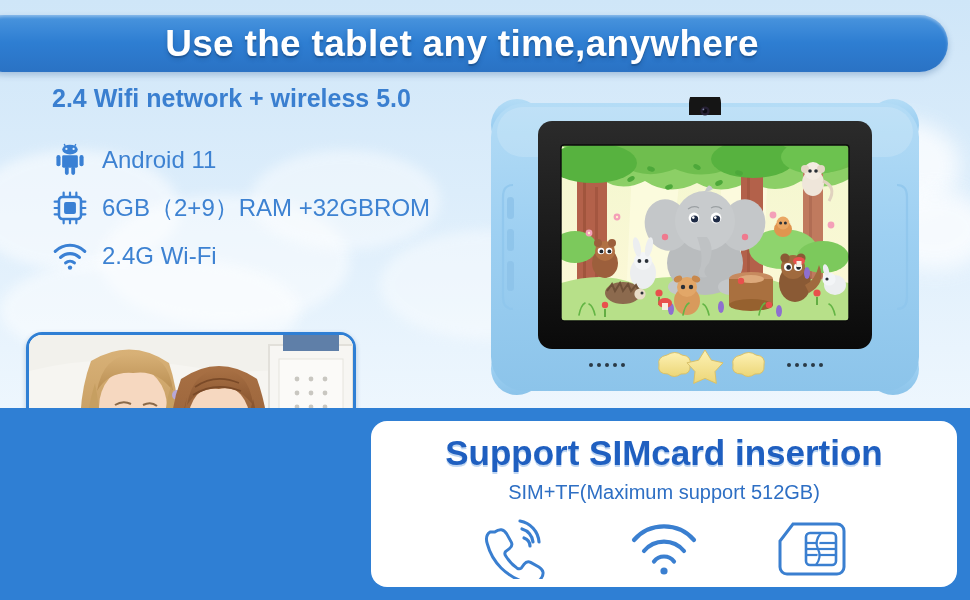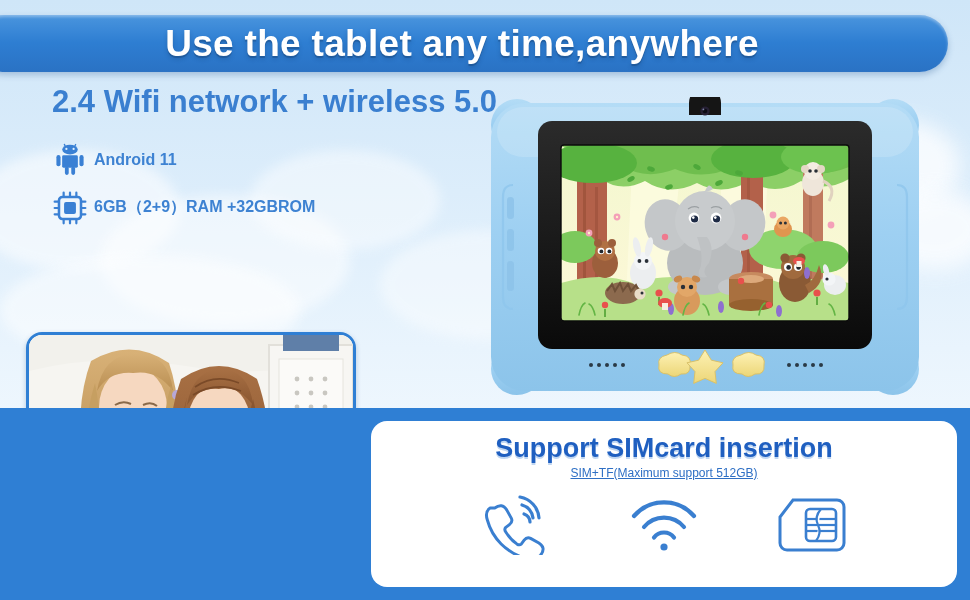--- a/index.html
+++ b/index.html
@@ -26,49 +26,49 @@
   }
   #banner-text {
     color:#ffffff; font-size:37px; font-weight:bold; letter-spacing:.3px;
     white-space:nowrap; 
     text-shadow:0 2px 0 rgba(20,60,110,.35), 0 3px 4px rgba(20,60,110,.30);
   }
 
   
   #subtitle {
     position:absolute; left:52px; top:84px;
-    font-size:31px; font-weight:bold; color:#3a7fd0; white-space:nowrap;
+    font-size:25px; font-weight:bold; color:#3a7fd0; white-space:nowrap;
   }
 
   
   #features { position:absolute; left:46px; top:136px; width:420px; }
   .feat { display:flex; align-items:center; height:47px; margin-bottom:1px; }
   .feat .ficon { width:48px; height:42px; display:flex; align-items:center; justify-content:center; flex:0 0 48px; }
-  .feat .flabel { font-size:16px; color:#3d82d2; font-weight:700; white-space:nowrap; }
+  .feat .flabel { font-size:24px; color:#3d82d2; font-weight:400; white-space:nowrap; margin-left:8px; }
 
   
   #photo {
     position:absolute; left:26px; top:332px; width:330px; height:258px;
     border:3px solid #2f7fd4; border-radius:16px; overflow:hidden;
     box-shadow:0 2px 5px rgba(20,70,130,.25);
   }
   #photo .ph { position:absolute; inset:0; }
 
   
   #blueband { position:absolute; left:0; top:408px; width:970px; height:192px; background:#2f7fd4; }
 
   
   #simpanel {
     position:absolute; left:371px; top:421px; width:586px; height:166px;
     background:#ffffff; border-radius:16px;
     display:flex; flex-direction:column; align-items:center;
   }
-  #sim-title { margin-top:12px; font-size:27px; font-weight:bold; color:#1f5fc0;
+  #sim-title { margin-top:12px; font-size:35px; font-weight:bold; color:#1f5fc0;
                text-shadow:0 2px 0 rgba(140,180,230,.55); white-space:nowrap; }
-  #sim-sub { margin-top:2px; font-size:12px; color:#2e6fc4; white-space:nowrap;text-decoration:underline; }
+  #sim-sub { margin-top:8px; font-size:20px; color:#2e6fc4; white-space:nowrap; }
   #sim-icons { margin-top:14px; width:100%; display:flex; justify-content:space-around;
                align-items:center; padding:0 72px; }
   #sim-icons > div { width:78px; height:62px; display:flex; align-items:center; justify-content:center; }
 
   
   #tablet { position:absolute; left:483px; top:97px; width:444px; height:300px; }
 </style>
 </head>
 <body>
 
@@ -127,20 +127,33 @@
               <line x1="27.6" y1="17" x2="31.5" y2="17"></line>
               <line x1="27.6" y1="23" x2="31.5" y2="23"></line>
           </g>
           <rect x="6.6" y="6.6" width="20.8" height="20.8" rx="3.2" fill="none" stroke="#3a80d4" stroke-width="2.4"></rect>
           <rect x="11.4" y="11.4" width="11.2" height="11.2" rx="1.8" fill="#3a80d4"></rect>
         </svg>
       </span>
       <span class="flabel">6GB（2+9）RAM +32GBROM</span>
     </div>
 
+    <div class="feat">
+      <span class="ficon">
+        <svg width="36" height="30" viewBox="0 0 36 30">
+          <g fill="none" stroke="#3a80d4" stroke-width="3.1" stroke-linecap="round">
+            <path d="M3.2 10.4 A21 21 0 0 1 32.8 10.4"></path>
+            <path d="M8.6 16.4 A13.5 13.5 0 0 1 27.4 16.4"></path>
+            <path d="M13.6 21.9 A6.6 6.6 0 0 1 22.4 21.9"></path>
+          </g>
+          <circle cx="18" cy="26.6" r="2.2" fill="#3a80d4"></circle>
+        </svg>
+      </span>
+      <span class="flabel">2.4G Wi-Fi</span>
+    </div>
 
   </div>
 
   <div id="tablet">
     <svg width="444" height="300" viewBox="0 0 444 300">
       <defs>
         <linearGradient id="caseG" x1="0" y1="0" x2="0" y2="1">
           <stop offset="0%" stop-color="#b4dcf6"></stop>
             <stop offset="45%" stop-color="#9ed0f2"></stop>
           <stop offset="100%" stop-color="#8cc4ea"></stop>

